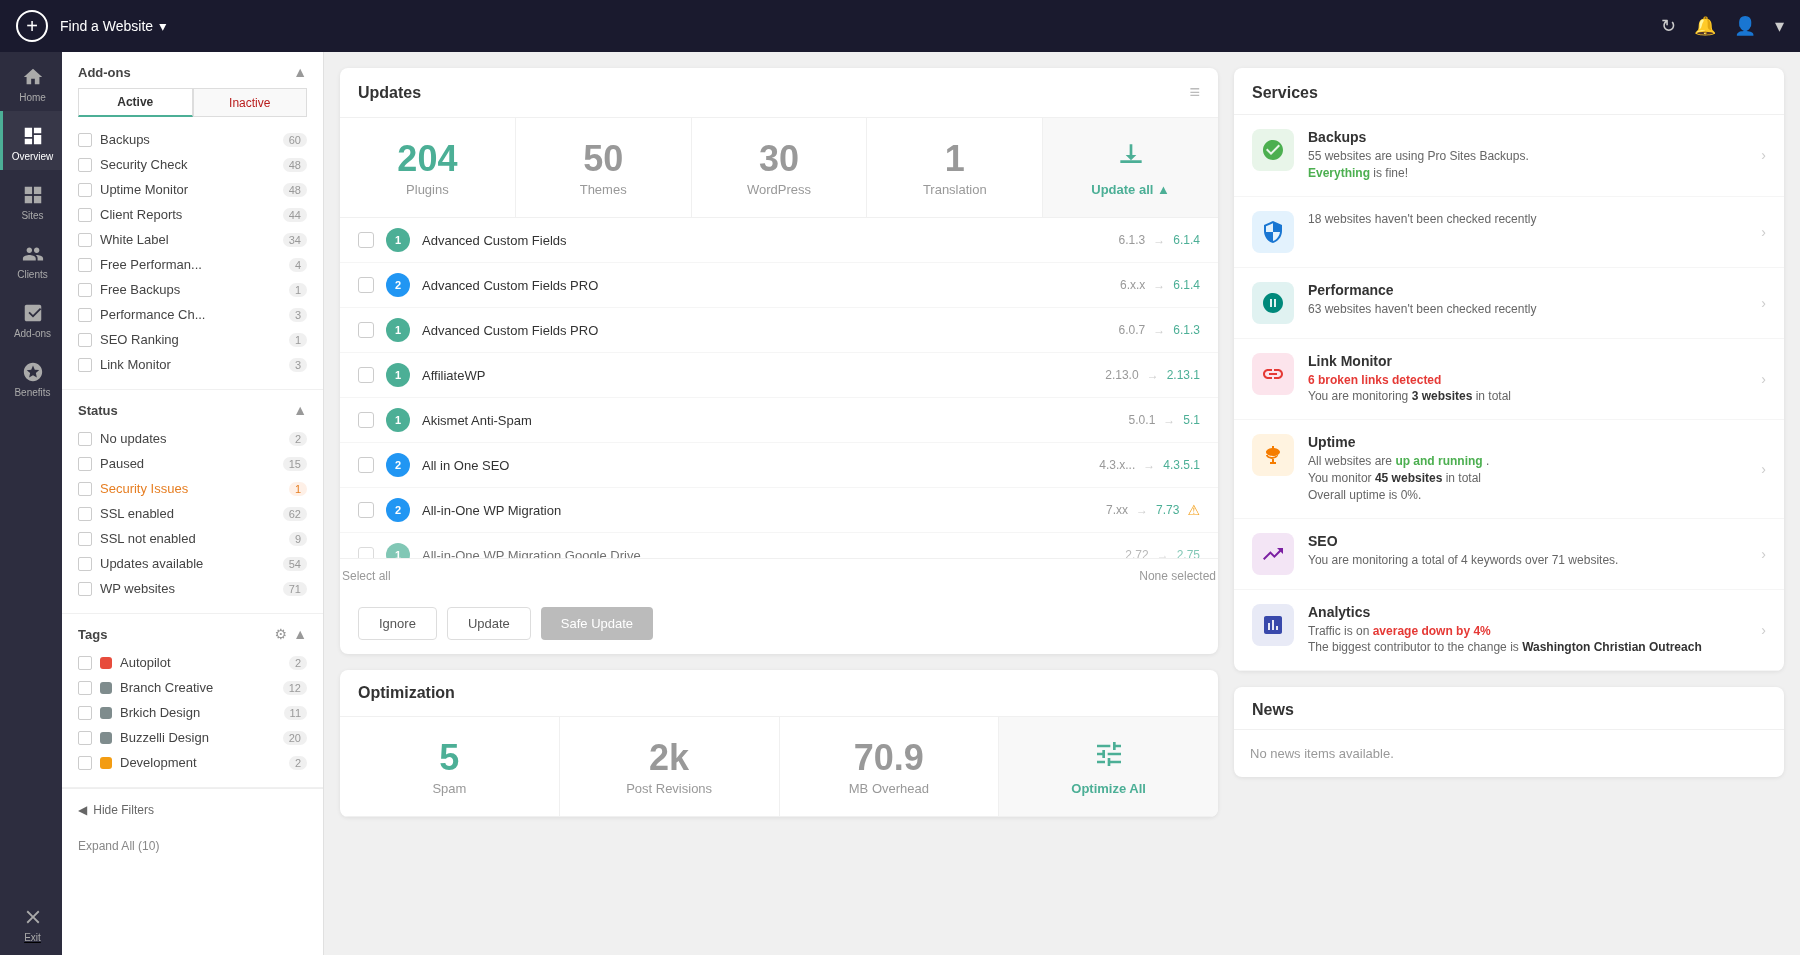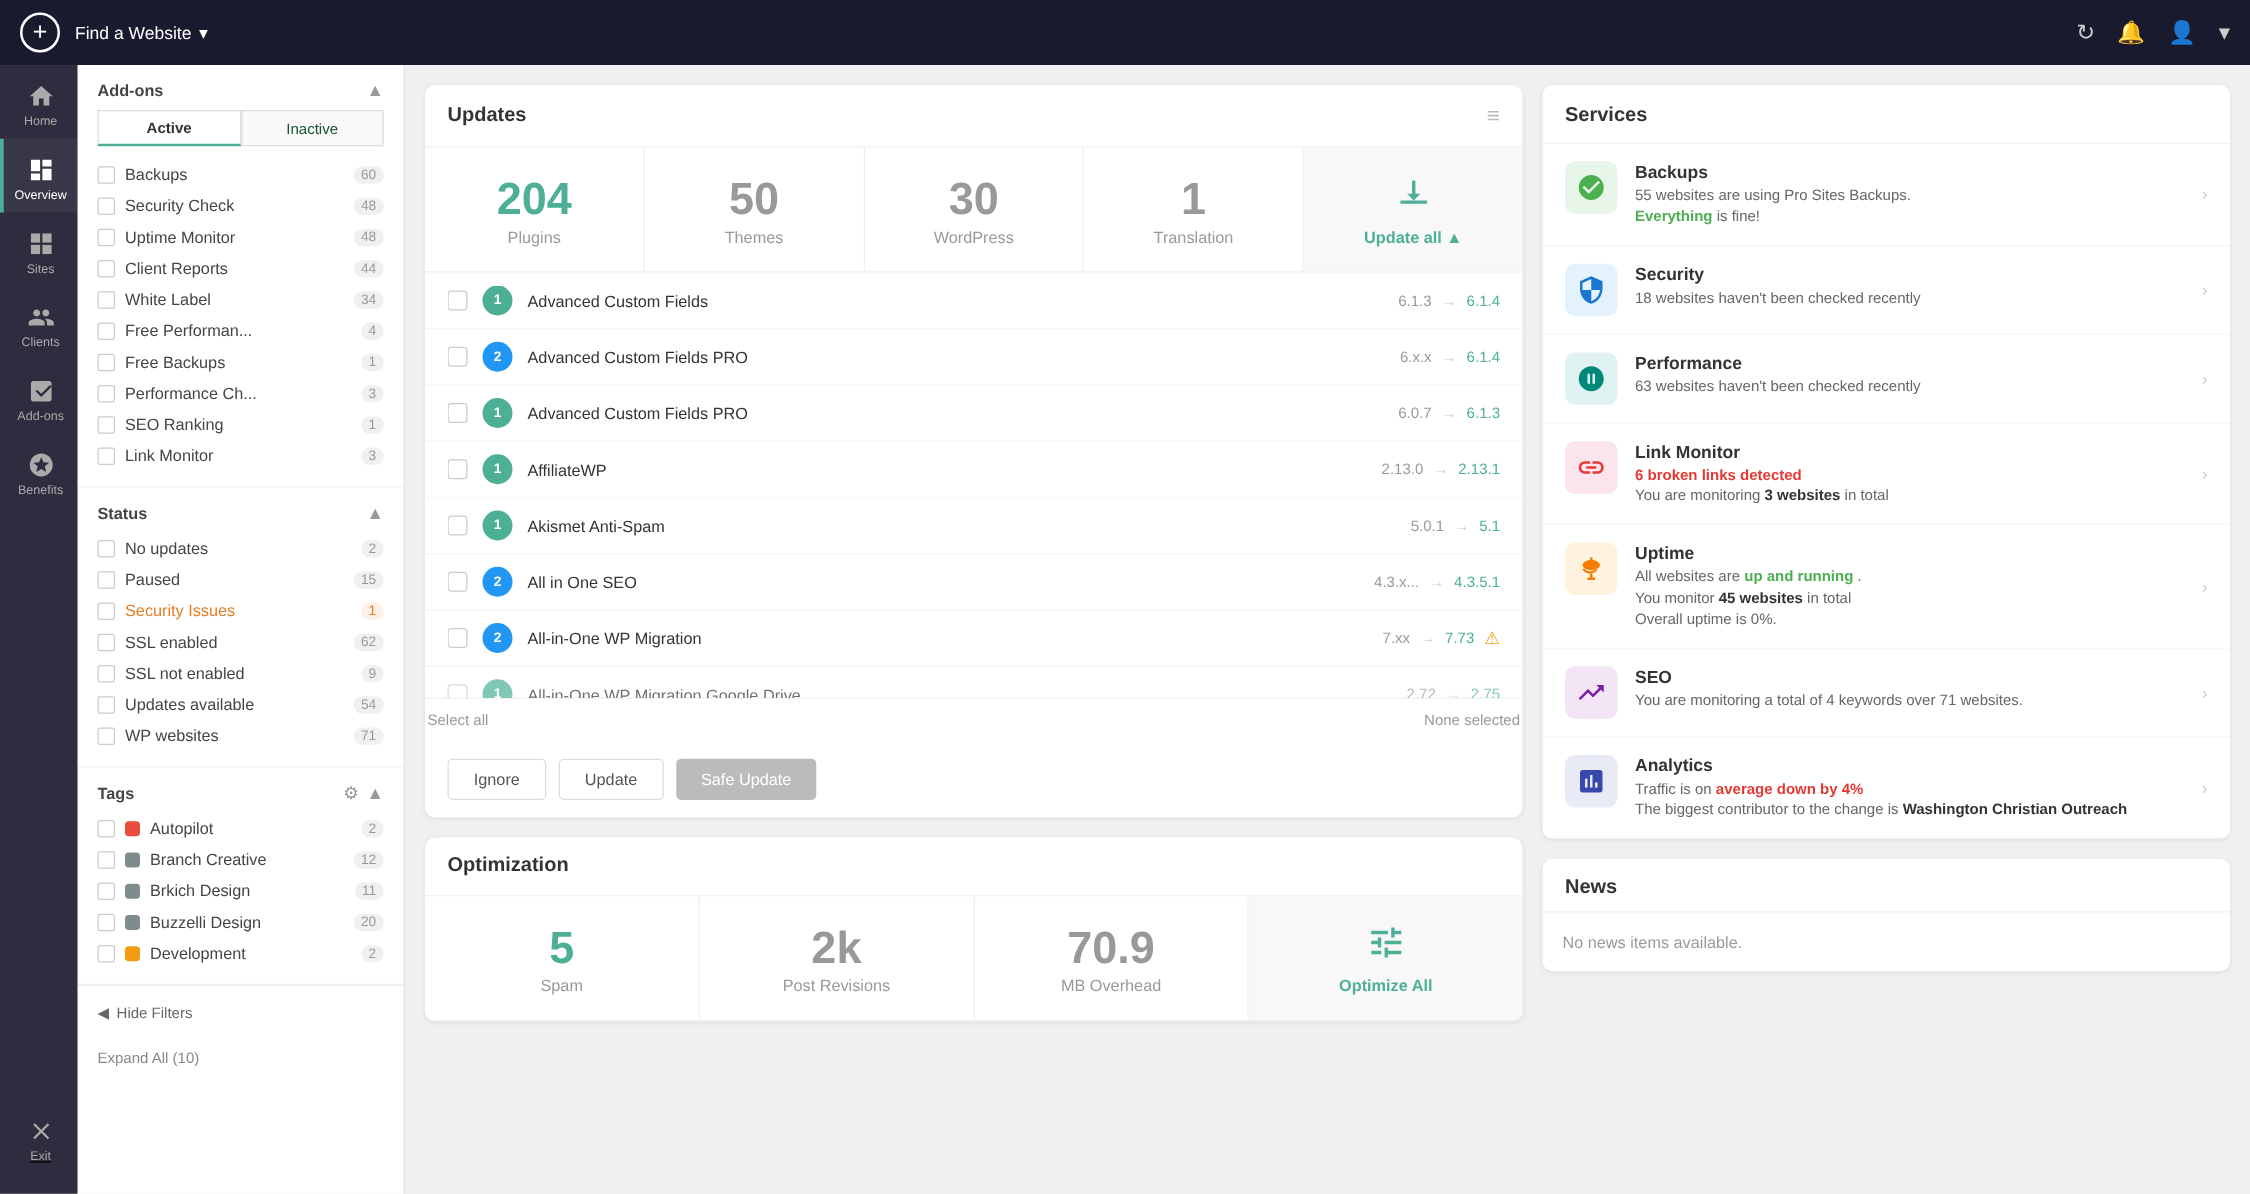--- a/index.html
+++ b/index.html
@@ -29,36 +29,36 @@
       align-items: center; padding-top: 52px; position: fixed; left: 0; top: 0; bottom: 0; z-index: 90;
     }
     .icon-nav-item {
       width: 100%; display: flex; flex-direction: column; align-items: center;
       padding: 14px 0 8px; cursor: pointer; color: #aaa; font-size: 10px; gap: 4px;
       border-left: 3px solid transparent;
     }
     .icon-nav-item.active { color: #fff; border-left: 3px solid #4caf96; background: rgba(255,255,255,0.05); }
     .icon-nav-item svg { width: 22px; height: 22px; }
     .icon-nav-item span { font-size: 10px; }
-    .icon-nav-bottom { margin-top: auto; padding-bottom: 16px; width: 100%; display: flex; flex-direction: column; align-items: flex-end; text-decoration: underline; }
+    .icon-nav-bottom { margin-top: auto; padding-bottom: 4px; width: 100%; display: flex; flex-direction: column; align-items: flex-end; text-decoration: underline; }
 
     
     .filter-panel {
       width: 262px; background: #fff; margin-top: 52px; padding: 0;
       position: fixed; left: 62px; top: 0; bottom: 0; overflow-y: auto; border-right: 1px solid #e0e0e0; z-index: 80;
     }
     .filter-section { padding: 12px 16px; border-bottom: 1px solid #f0f0f0; }
     .filter-section-header {
       display: flex; align-items: center; justify-content: space-between;
       font-size: 13px; font-weight: 600; color: #444; margin-bottom: 8px;
     }
     .filter-toggle-row { display: flex; gap: 0; margin-bottom: 10px; }
     .filter-toggle-btn {
       flex: 1; padding: 6px 0; border: 1px solid #ddd; background: #f9f9f9;
-      font-size: 12px; cursor: pointer; color: #14532d;
+      font-size: 12px; cursor: pointer; color: #b91c1c;
     }
     .filter-toggle-btn.active { background: #fff; color: #333; font-weight: 600; border-bottom: 2px solid #4caf96; }
     .filter-row {
       display: flex; align-items: center; justify-content: space-between;
       padding: 5px 0; font-size: 13px; color: #444; cursor: pointer;
     }
     .filter-row-left { display: flex; align-items: center; gap: 8px; }
     .filter-checkbox { width: 14px; height: 14px; border: 1px solid #ccc; border-radius: 2px; }
     .filter-count { font-size: 11px; color: #999; background: #f0f0f0; padding: 1px 6px; border-radius: 8px; }
     .filter-count.orange { color: #e67e22; background: #fef0e7; }
@@ -628,21 +628,20 @@
         <span class="service-arrow">›</span>
       </div>
 
       <div class="service-row">
         <div class="service-icon-wrap blue">
           <svg width="24" height="24" viewBox="0 0 24 24" fill="currentColor">
               <path d="M12 1L3 5v6c0 5.55 3.84 10.74 9 12 5.16-1.26 9-6.45 9-12V5l-9-4zm0 10.99h7c-.53 4.12-3.28 7.79-7 8.94V12H5V6.3l7-3.11v8.8z"></path>
             </svg>
         </div>
         <div class="service-info">
-          <div class="service-name">Security</div>
           <div class="service-desc">18 websites haven't been checked recently</div>
         </div>
         <span class="service-arrow">›</span>
       </div>
 
       <div class="service-row">
         <div class="service-icon-wrap teal">
           <svg width="24" height="24" viewBox="0 0 24 24" fill="currentColor">
               <path d="M12 2C6.48 2 2 6.48 2 12s4.48 10 10 10 10-4.48 10-10S17.52 2 12 2zm-1 14H9V8h2v8zm4 0h-2V8h2v8z"></path>
             </svg>

